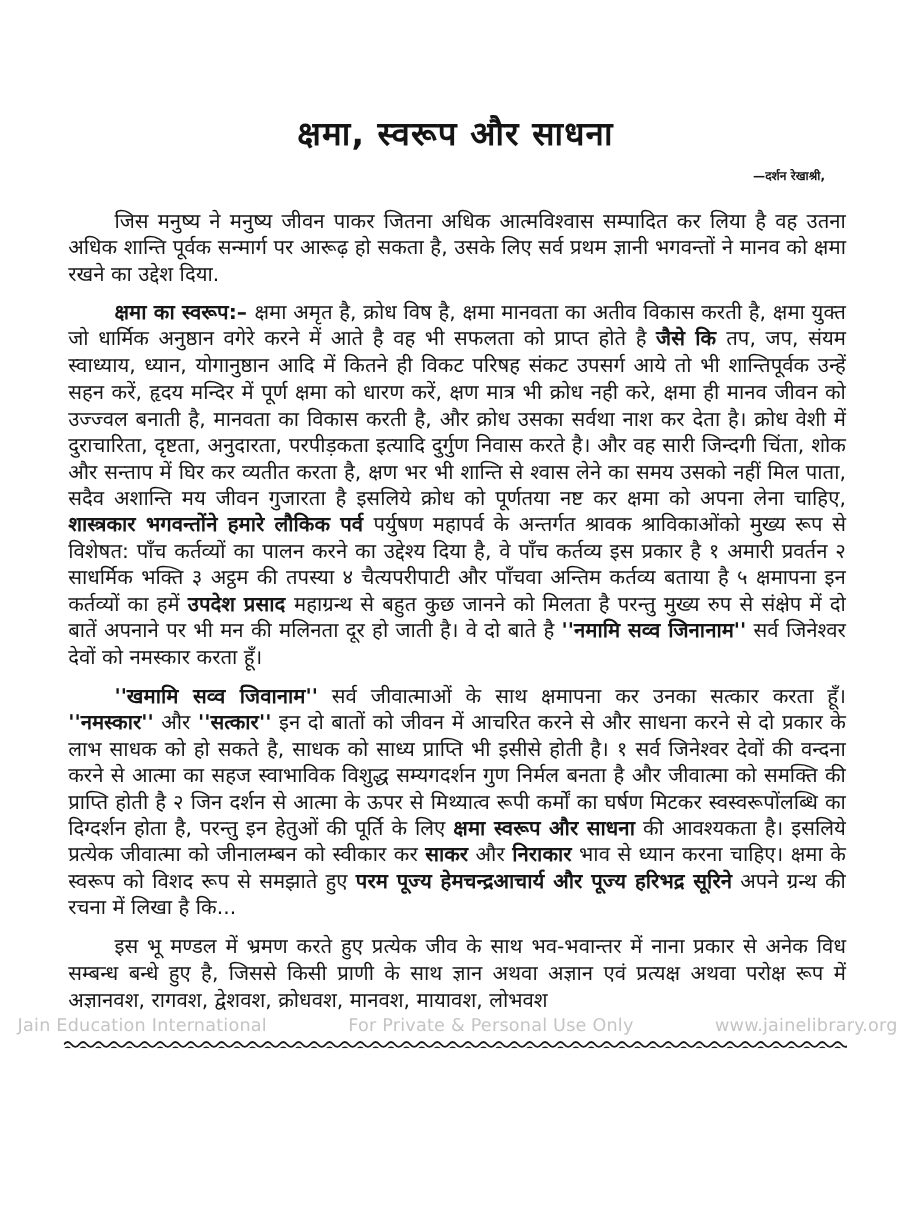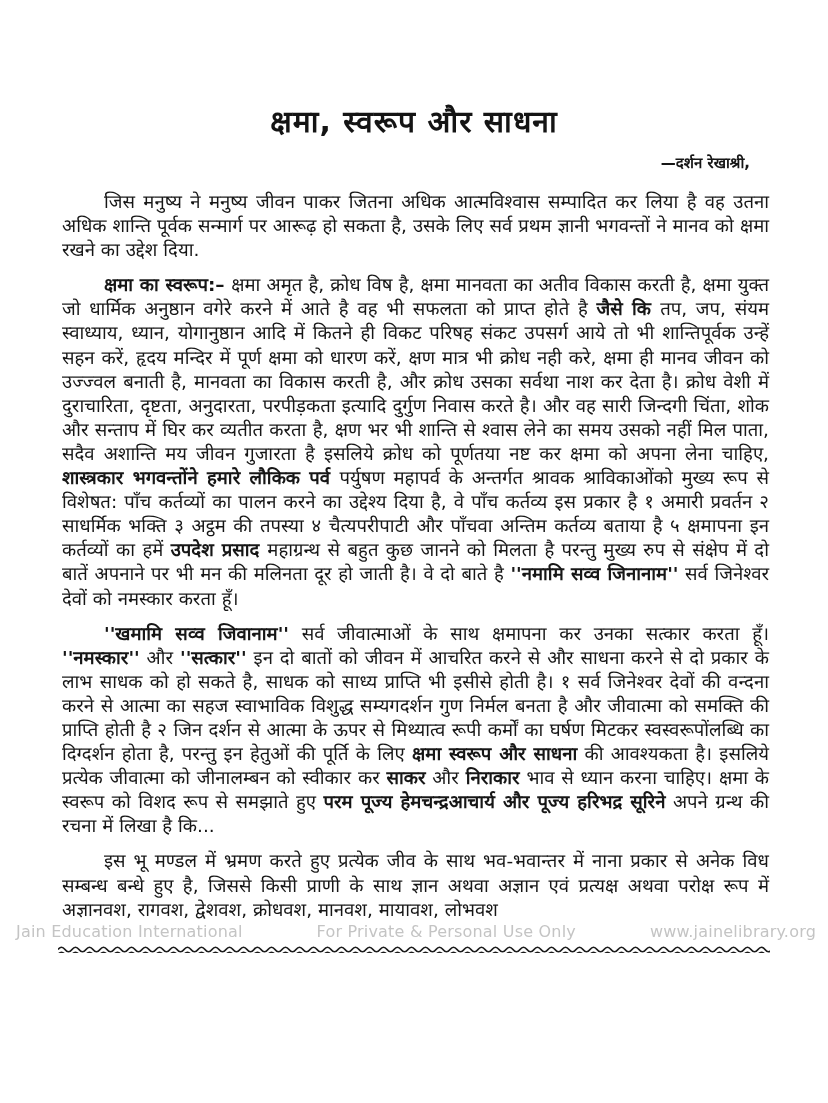--- a/index.html
+++ b/index.html
@@ -25,21 +25,21 @@
     font-size: 30px;
     font-weight: 700;
     letter-spacing: 1px;
     margin: 0;
     color: #141414;
   }
   .byline {
     position: absolute;
     top: 152px;
     right: 78px;
-    font-size: 15px;
+    font-size: 11px;
     font-weight: 700;
     color: #161616;
   }
   .body-text {
     position: absolute;
     top: 190px;
     left: 62px;
     width: 707px;
     font-size: 18.5px;
     line-height: 24.1px;

